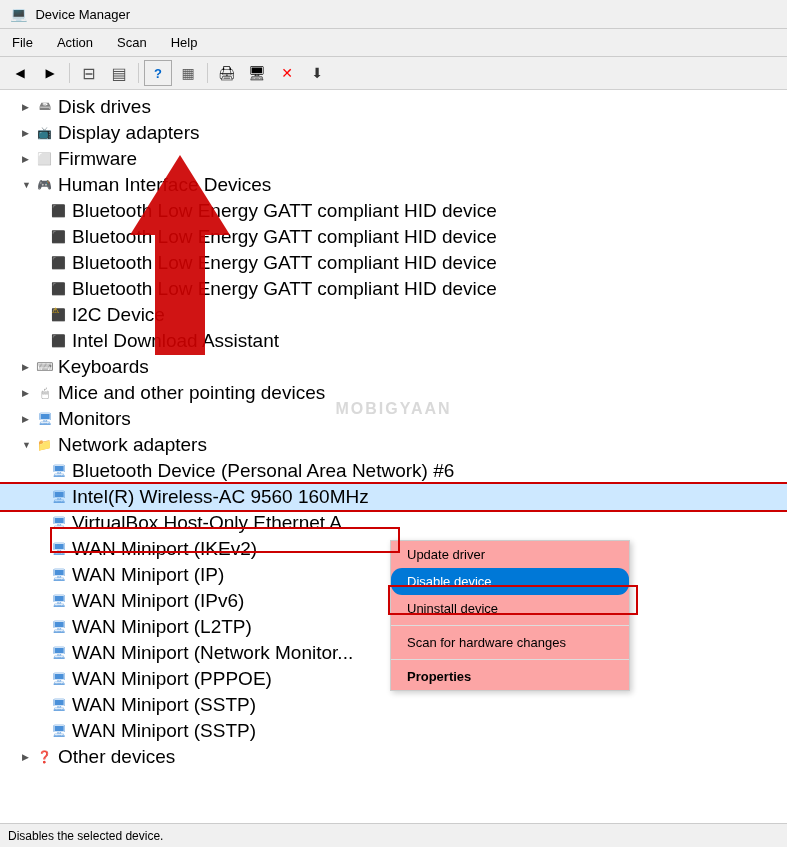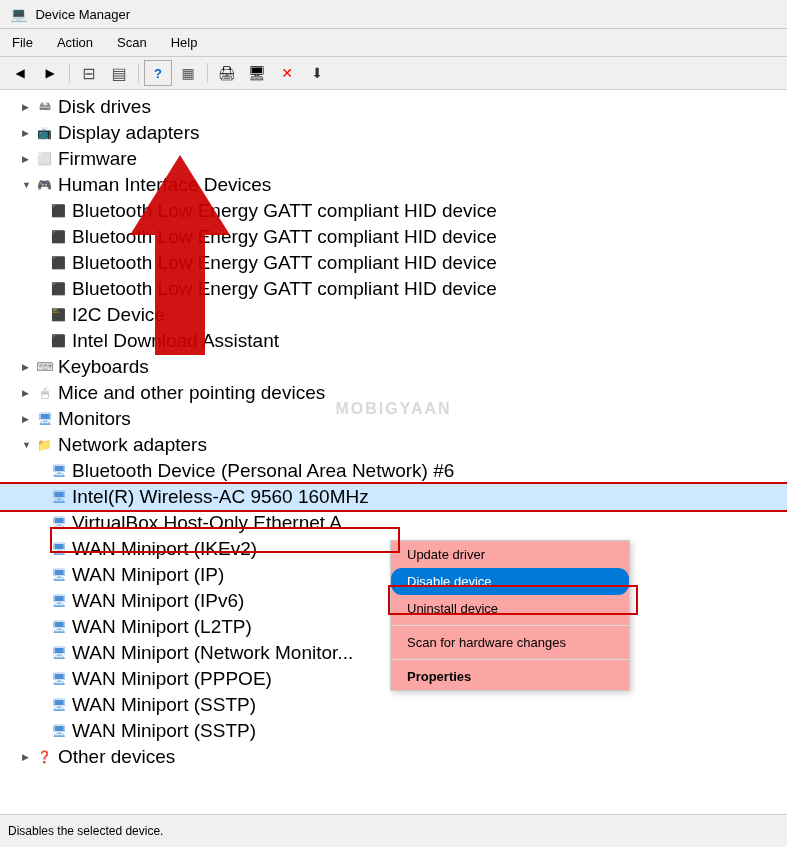--- a/index.html
+++ b/index.html
@@ -179,21 +179,21 @@
     .status-bar {
       position: absolute;
       bottom: 0;
       left: 0;
       right: 0;
       height: 24px;
       background: #f0f0f0;
       border-top: 1px solid #ccc;
       display: flex;
       align-items: center;
-      padding: 16px 8px;
+      padding: 7px 8px;
       font-size: 12px;
     }
     .icon-disk { color: #808080; }
     .icon-display { color: #4a90d9; }
     .icon-hid { color: #6666cc; }
     .icon-keyboard { color: #808080; }
     .icon-mice { color: #404040; }
     .icon-monitor { color: #4a90d9; }
     .icon-network { color: #4a90d9; }
     .icon-device { color: #6699cc; }

